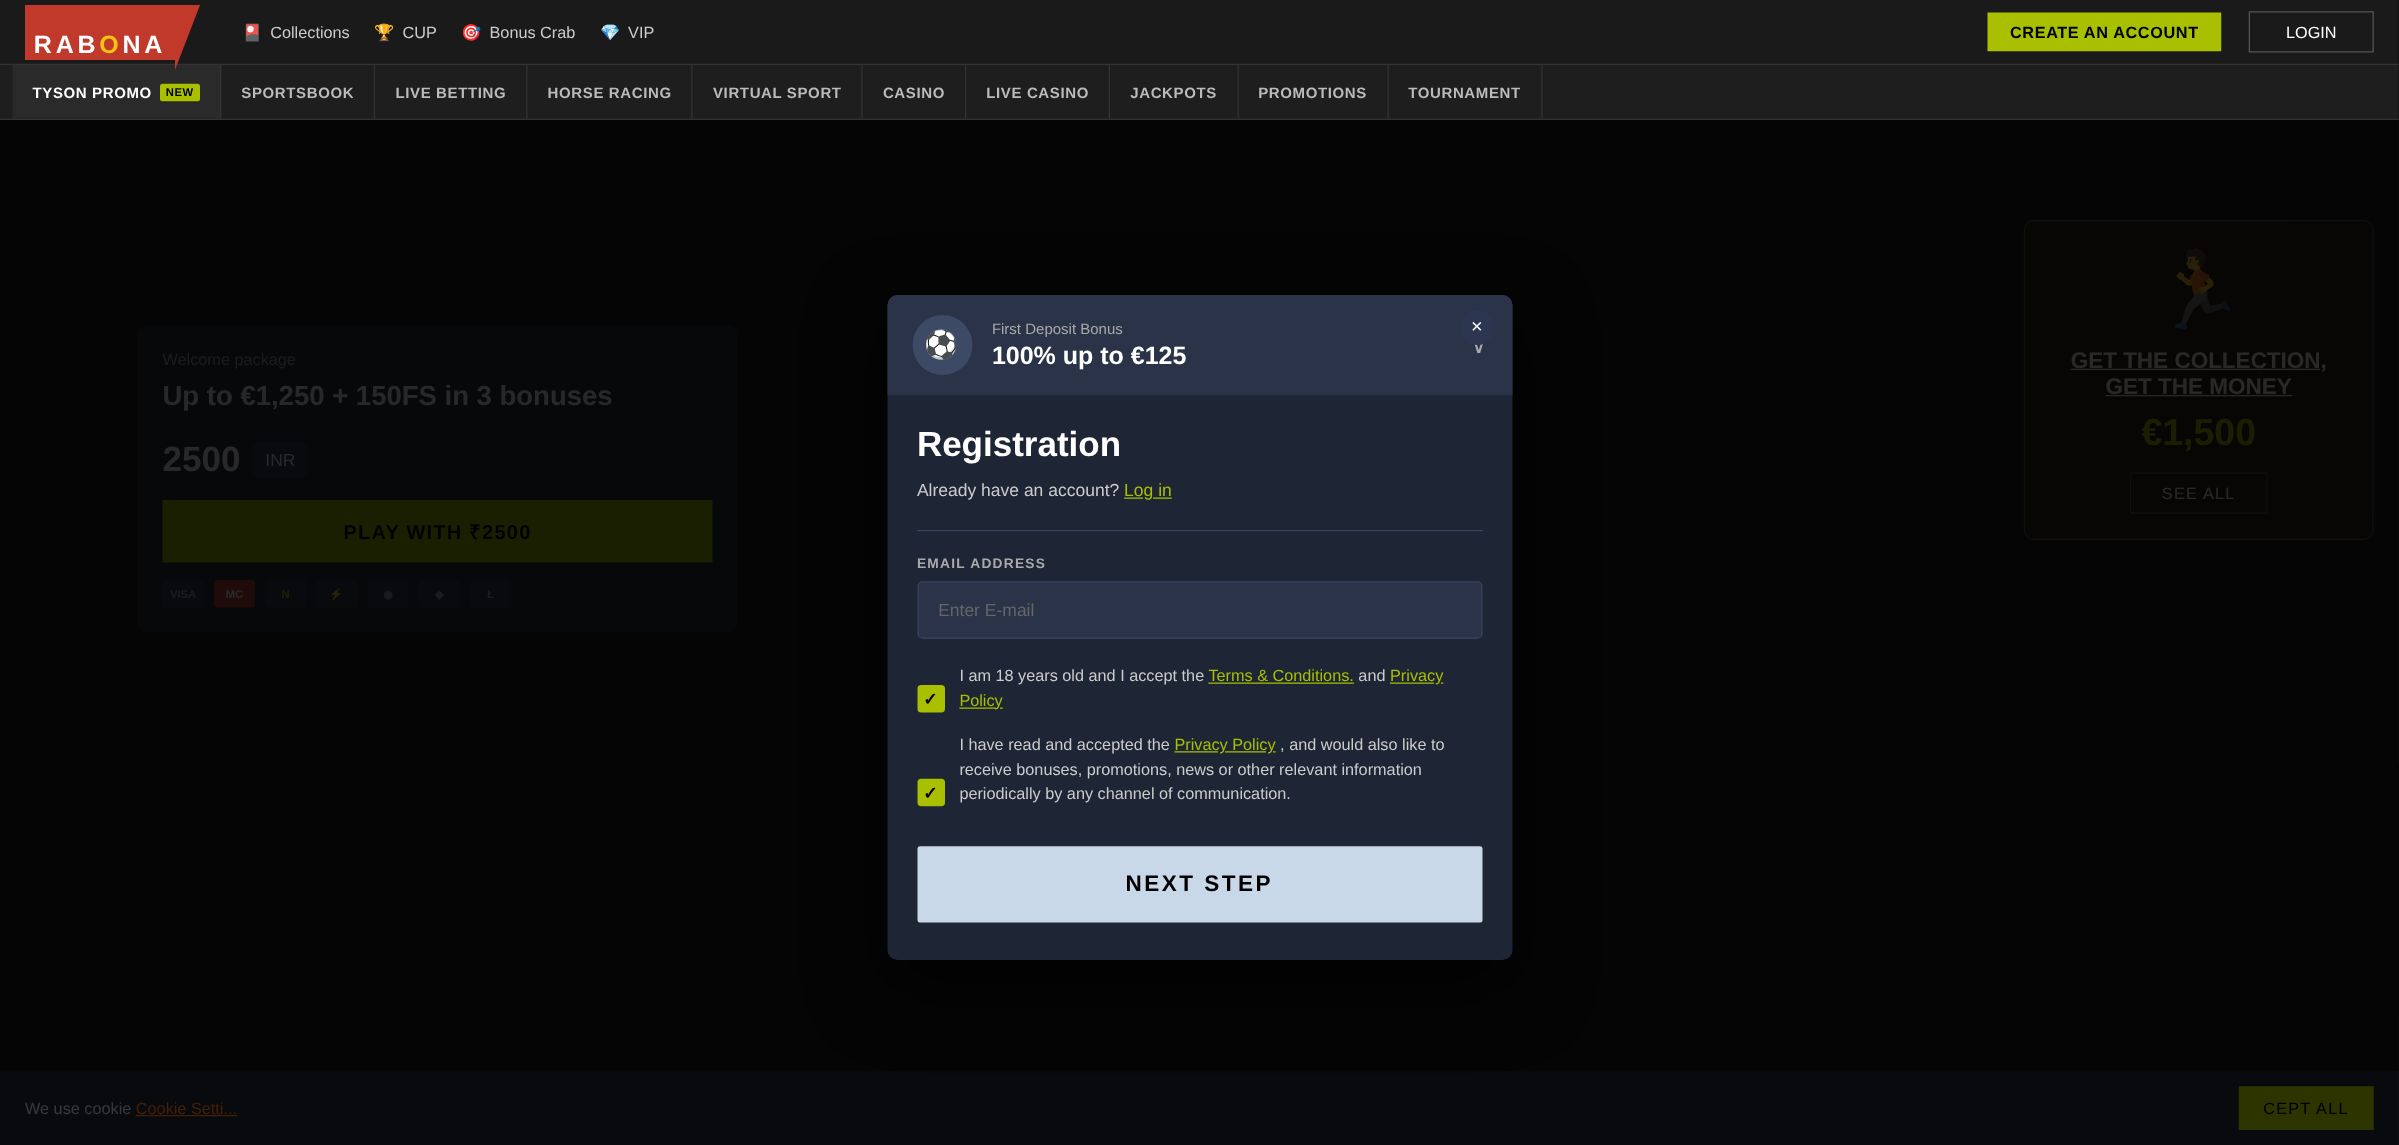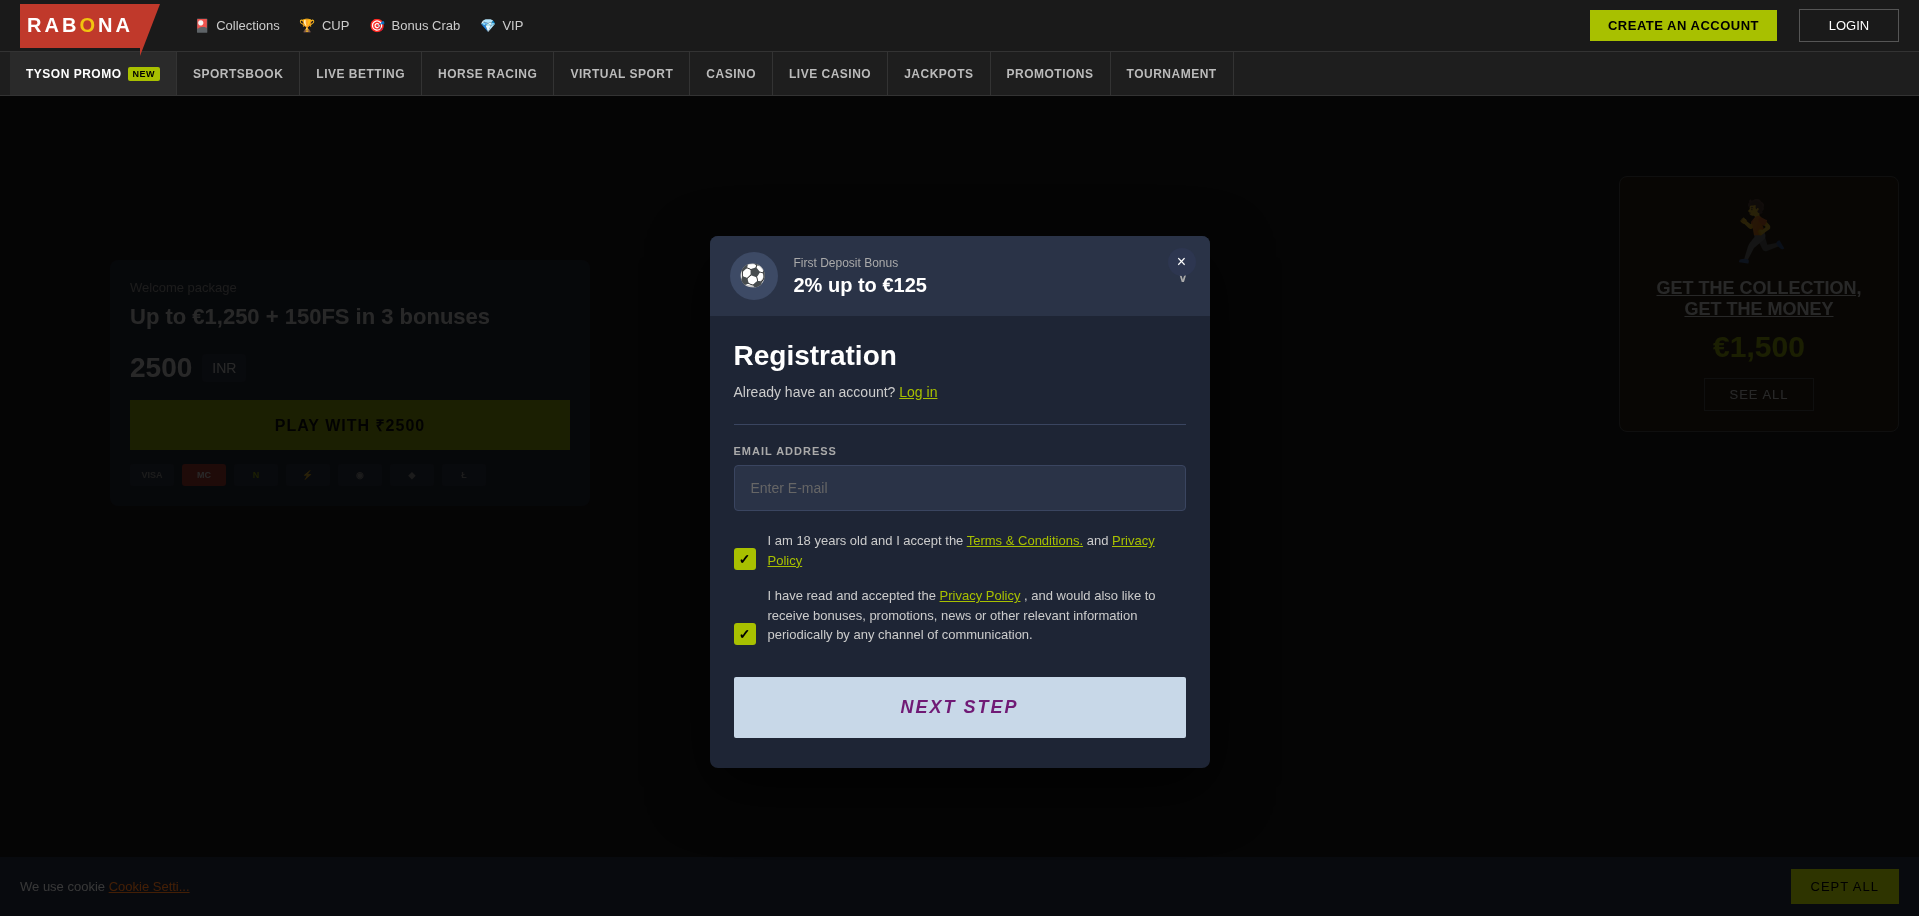--- a/index.html
+++ b/index.html
@@ -26,21 +26,21 @@
     .logo-area {
       display: flex;
       align-items: center;
       margin-right: 30px;
     }
     .logo-box {
       background: #c0392b;
       width: 120px;
       height: 44px;
       display: flex;
-      align-items: center;
+      align-items: flex-end;
       justify-content: center;
       font-size: 22px;
       font-weight: bold;
       color: #fff;
       letter-spacing: 2px;
       position: relative;
     }
     .logo-box::before {
       content: '';
       position: absolute;
@@ -199,21 +199,21 @@
     .payment-icons {
       display: flex;
       gap: 8px;
       margin-top: 14px;
       align-items: center;
       flex-wrap: wrap;
     }
     .pay-icon {
       background: #2a3347;
       border-radius: 3px;
-      width: 44px;
+      width: 33px;
       height: 22px;
       display: flex;
       align-items: center;
       justify-content: center;
       font-size: 9px;
       color: #aaa;
       font-weight: bold;
     }
 
     
@@ -415,30 +415,29 @@
       color: #a8c000;
       text-decoration: underline;
       cursor: pointer;
     }
 
     
     .next-step-btn {
       width: calc(100% - 48px);
       margin: 16px 24px 0;
       background: #c8d8e8;
-      color: #701a75;
+      color: #000000;
       font-size: 18px;
       font-weight: bold;
       padding: 20px;
       border: none;
       cursor: pointer;
       letter-spacing: 2px;
       text-transform: uppercase;
       border-radius: 2px;
-      font-style: italic;
     }
 
     
     .cookie-banner {
       position: absolute;
       bottom: 0;
       left: 0;
       right: 0;
       background: #1e2535;
       padding: 12px 20px;
@@ -572,21 +571,21 @@
   <div class="overlay"></div>
 
   <div class="modal">
     <button class="modal-close">×</button>
 
     
     <div class="bonus-banner">
       <div class="bonus-icon">⚽</div>
       <div class="bonus-text-area">
         <div class="bonus-label">First Deposit Bonus</div>
-        <div class="bonus-value">2% up to €125</div>
+        <div class="bonus-value">100% up to €125</div>
       </div>
       <div class="bonus-chevron">∨</div>
     </div>
 
     
     <div class="modal-body">
       <h2 class="modal-title">Registration</h2>
       <p class="already-account">
         <span>Already have an account?</span>
         <span> </span>

